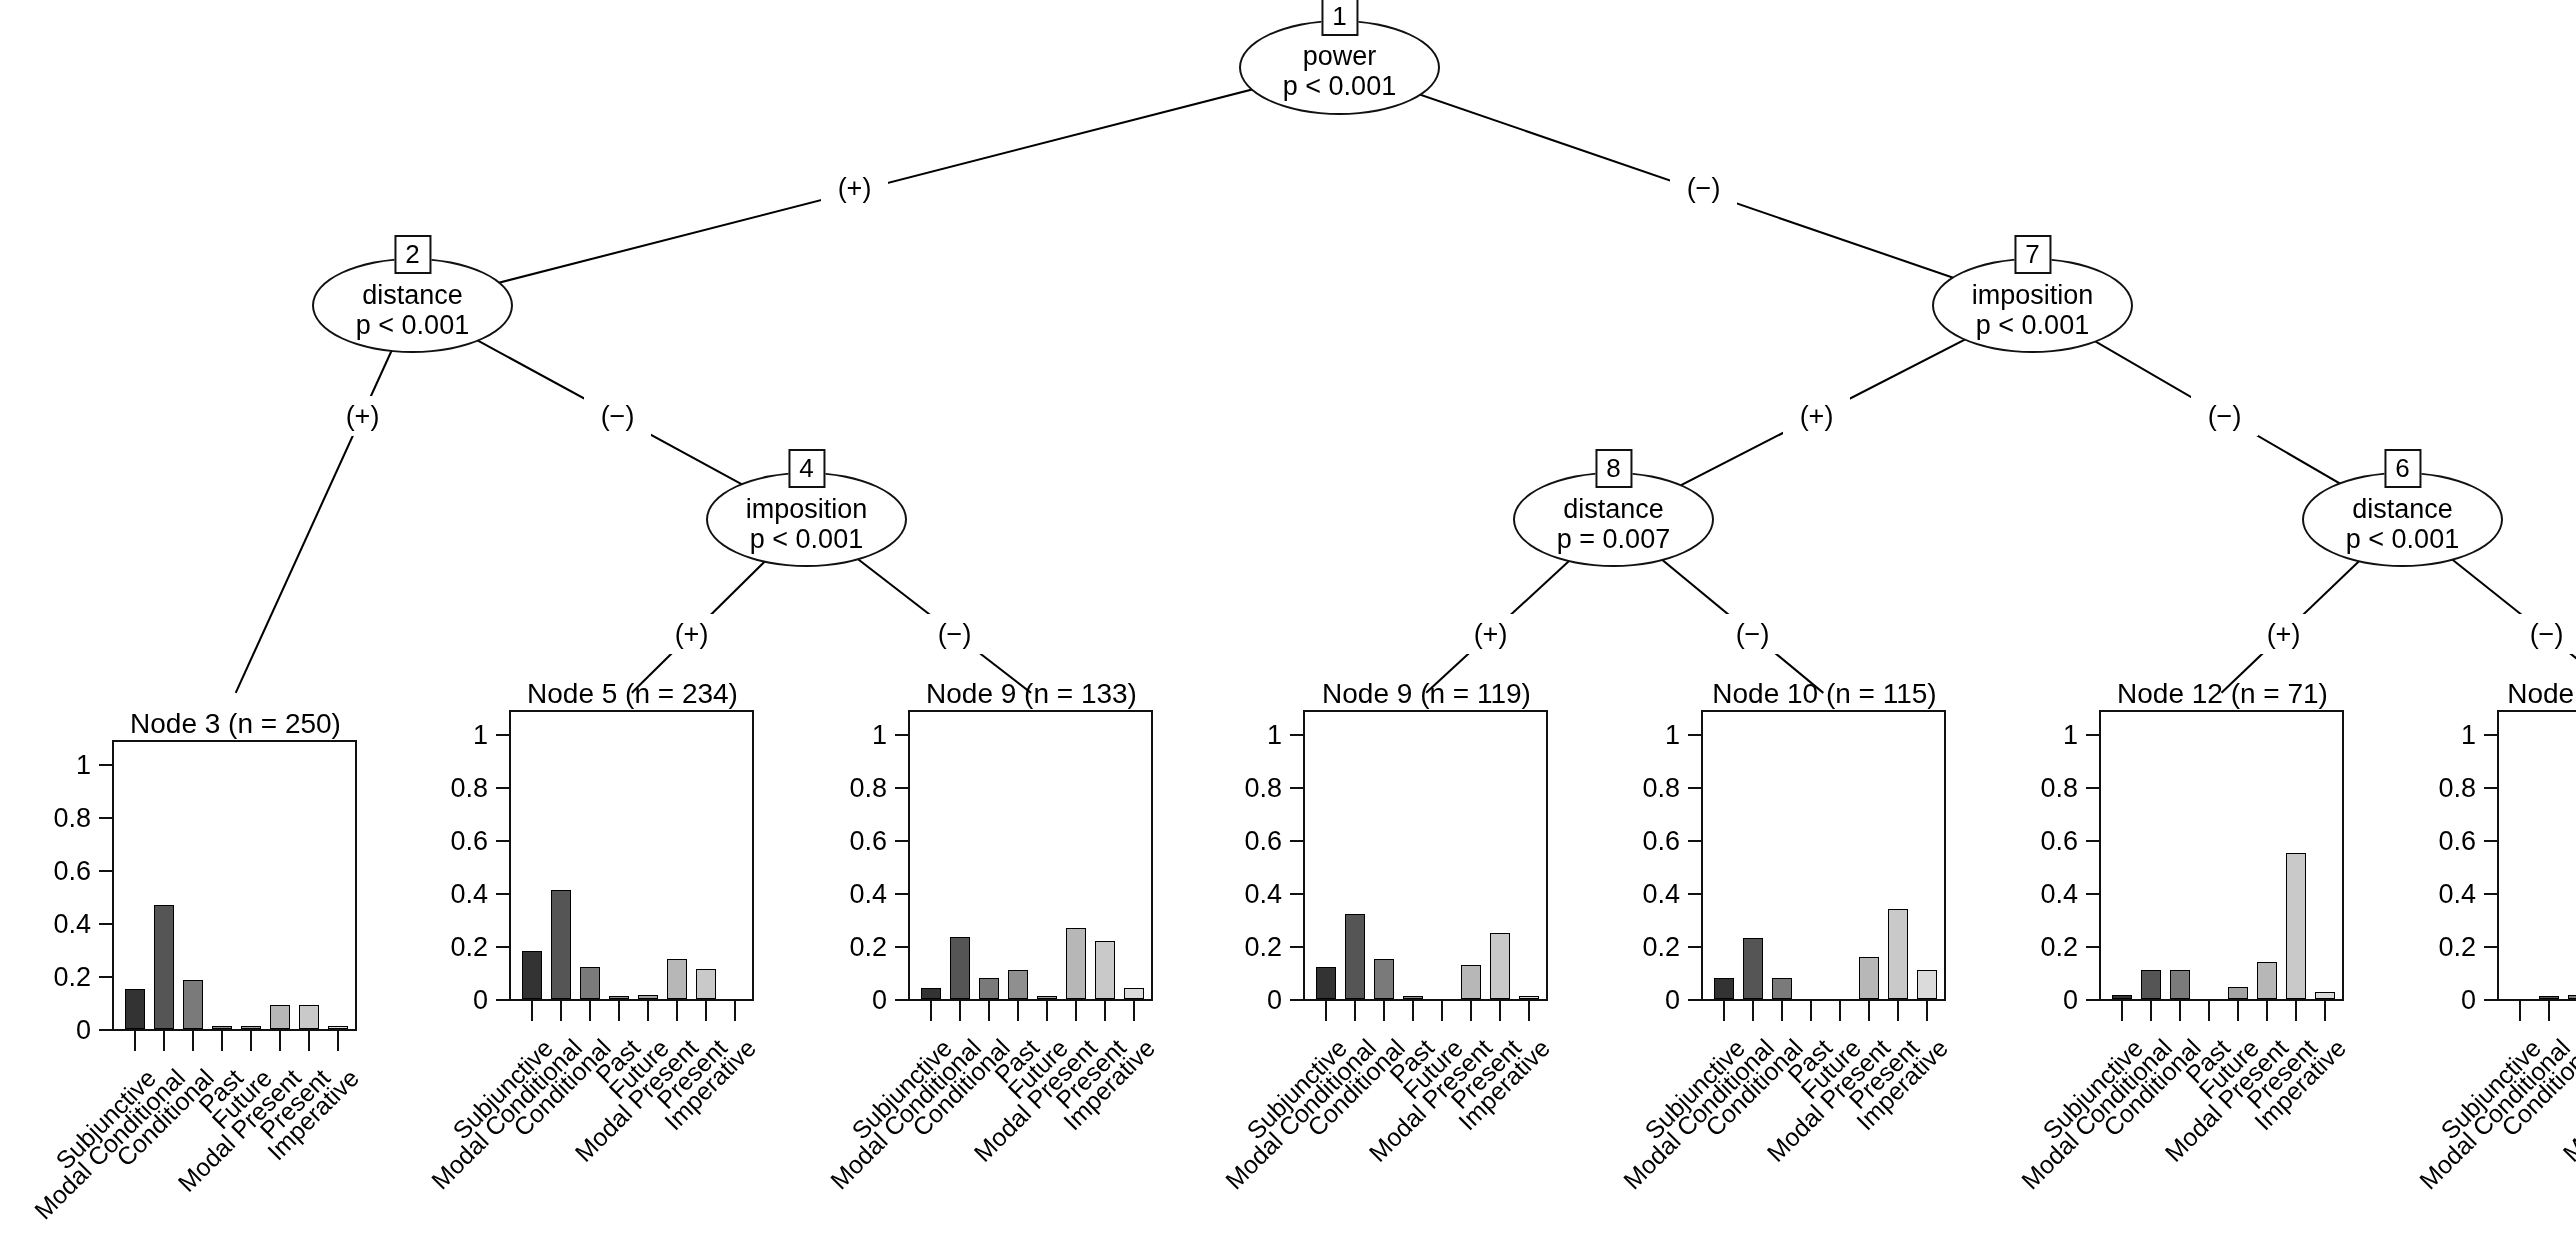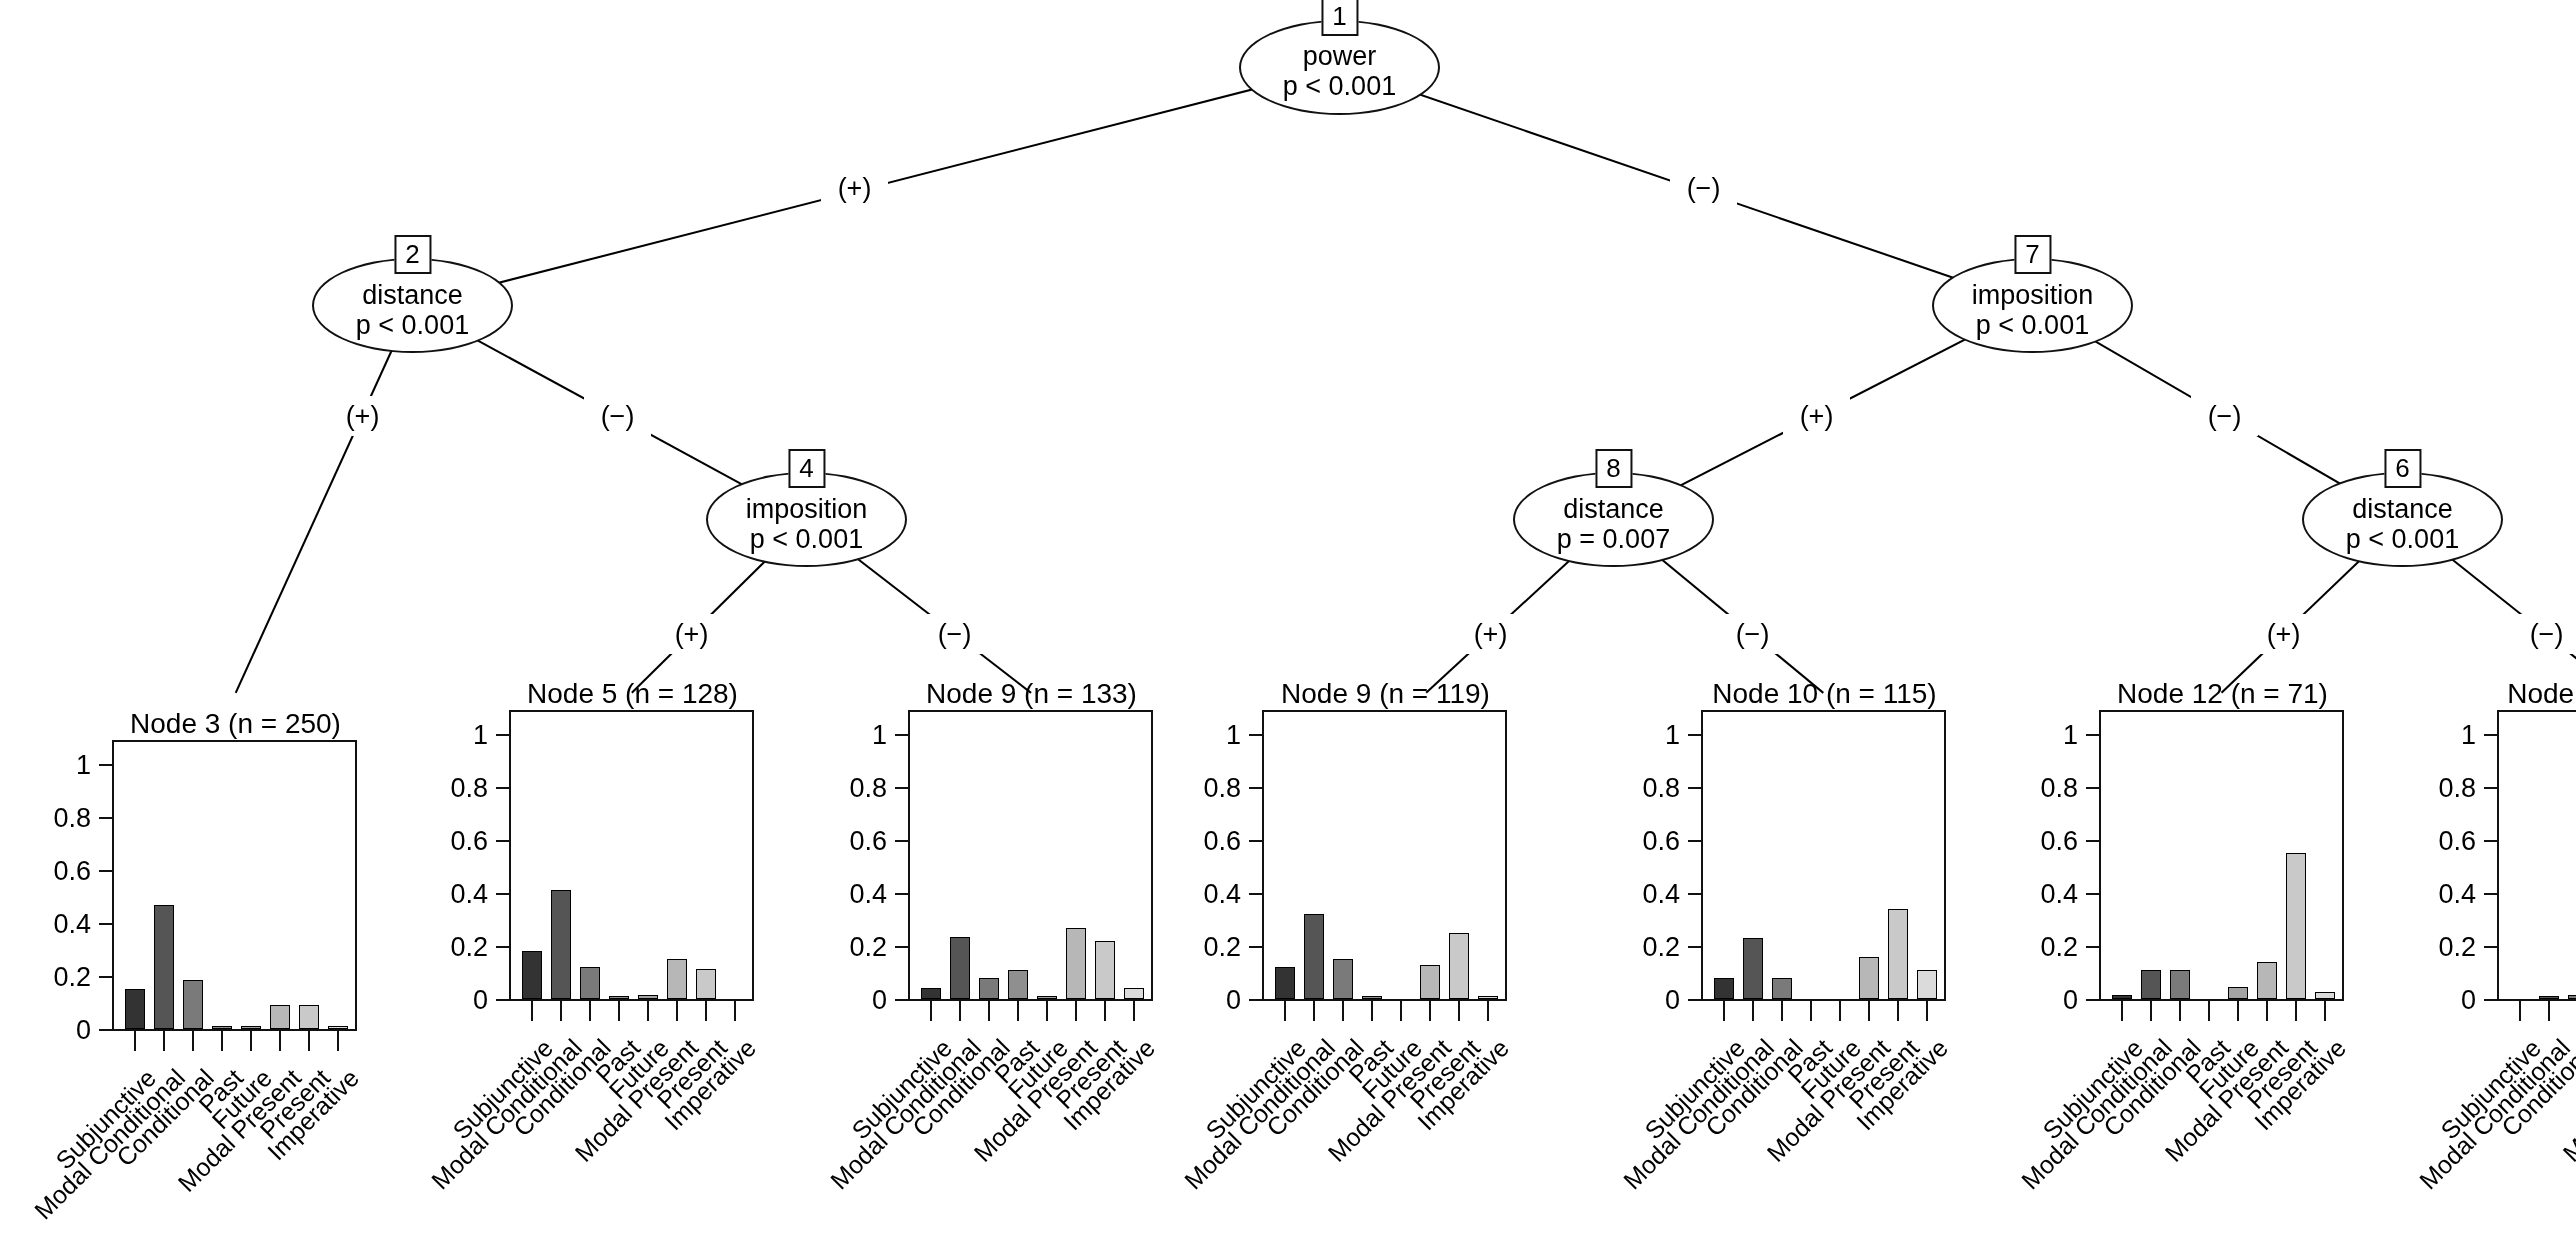--- a/index.html
+++ b/index.html
@@ -144,21 +144,21 @@
         <div class="xtick" style="left: 165px;"></div>
         <div class="xlabel" style="left: -95px;">Modal Present</div>
         <div class="bar" style="left: 185px; height: 24px; background: rgb(201, 201, 201);"></div>
         <div class="xtick" style="left: 194px;"></div>
         <div class="xlabel" style="left: -66px;">Present</div>
         <div class="bar" style="left: 214px; height: 2.6px; background: rgb(219, 219, 219);"></div>
         <div class="xtick" style="left: 223px;"></div>
         <div class="xlabel" style="left: -37px;">Imperative</div>
       </div>
       <div class="panel-box" style="left: 509px; top: 710px;">
-        <div class="panel-title">Node 5 (n = 128)</div>
+        <div class="panel-title">Node 5 (n = 234)</div>
         <div class="ytick" style="top: 287px;"></div>
         <div class="ylabel" style="top: 274px;">0</div>
         <div class="ytick" style="top: 234px;"></div>
         <div class="ylabel" style="top: 221px;">0.2</div>
         <div class="ytick" style="top: 181px;"></div>
         <div class="ylabel" style="top: 168px;">0.4</div>
         <div class="ytick" style="top: 128px;"></div>
         <div class="ylabel" style="top: 115px;">0.6</div>
         <div class="ytick" style="top: 75px;"></div>
         <div class="ylabel" style="top: 62px;">0.8</div>
@@ -220,21 +220,21 @@
         <div class="bar" style="left: 156px; height: 71px; background: rgb(183, 183, 183);"></div>
         <div class="xtick" style="left: 165px;"></div>
         <div class="xlabel" style="left: -95px;">Modal Present</div>
         <div class="bar" style="left: 185px; height: 58px; background: rgb(201, 201, 201);"></div>
         <div class="xtick" style="left: 194px;"></div>
         <div class="xlabel" style="left: -66px;">Present</div>
         <div class="bar" style="left: 214px; height: 10.6px; background: rgb(219, 219, 219);"></div>
         <div class="xtick" style="left: 223px;"></div>
         <div class="xlabel" style="left: -37px;">Imperative</div>
       </div>
-      <div class="panel-box" style="left: 1262px; top: 710px;">
+      <div class="panel-box" style="left: 1303px; top: 710px;">
         <div class="panel-title">Node 9 (n = 119)</div>
         <div class="ytick" style="top: 287px;"></div>
         <div class="ylabel" style="top: 274px;">0</div>
         <div class="ytick" style="top: 234px;"></div>
         <div class="ylabel" style="top: 221px;">0.2</div>
         <div class="ytick" style="top: 181px;"></div>
         <div class="ylabel" style="top: 168px;">0.4</div>
         <div class="ytick" style="top: 128px;"></div>
         <div class="ylabel" style="top: 115px;">0.6</div>
         <div class="ytick" style="top: 75px;"></div>

